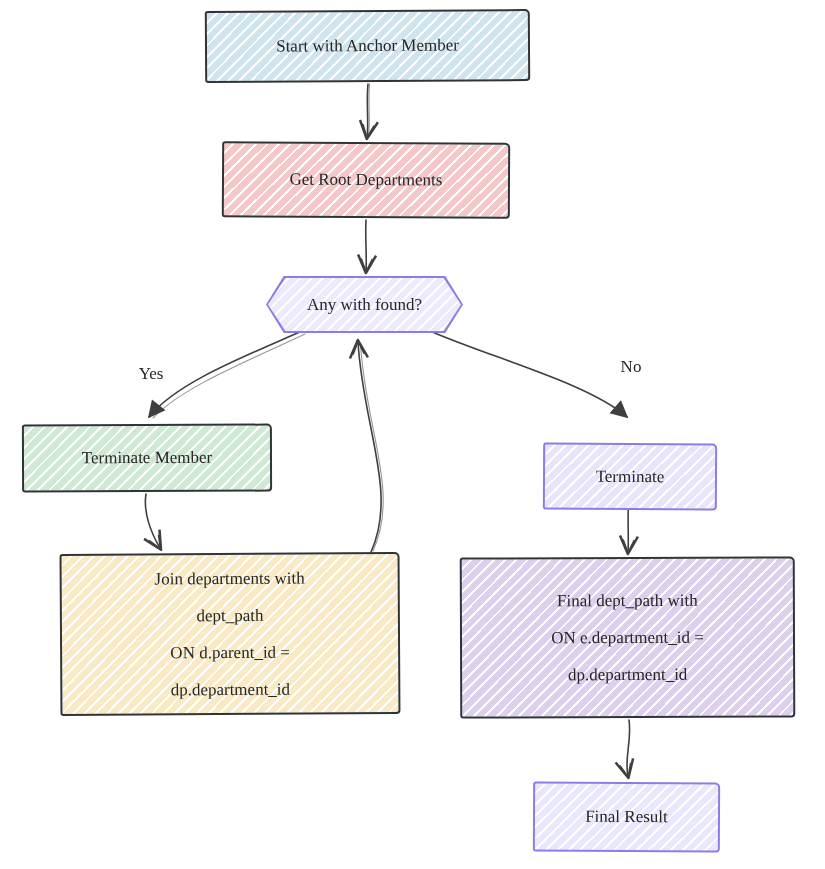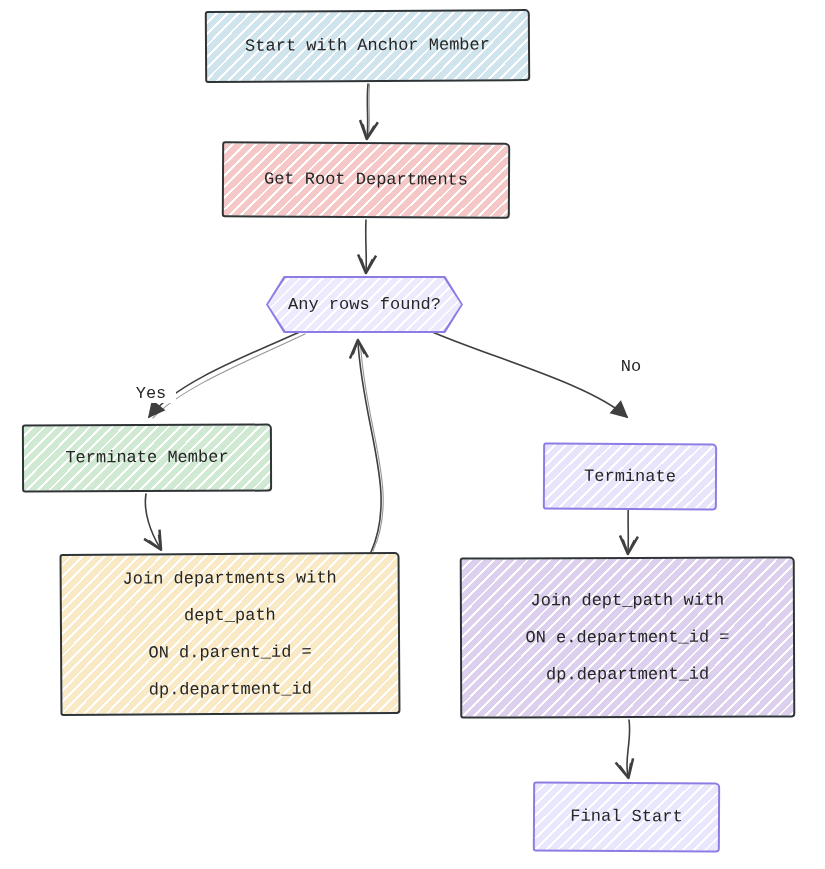--- a/index.html
+++ b/index.html
@@ -5,21 +5,21 @@
   :root{
     --edge-color:#3f3f3f;
     --text-color:#262626;
     --bg:#ffffff;
   }
   html,body{margin:0;padding:0;background:var(--bg);}
   #canvas{
     position:relative;
     width:825px;height:869px;
     background:var(--bg);
-    font-family:Liberation Mono, monospace;
+    font-family:Liberation Serif, serif;
     color:var(--text-color);
     overflow:hidden;
   }
   #edge-layer{position:absolute;left:0;top:0;width:825px;height:869px;z-index:1;}
   .edge{fill:none;stroke:var(--edge-color);stroke-width:1.6;stroke-linecap:round;}
   .edge.ghost{stroke-width:1.1;opacity:.55;}
   .mk-solid{fill:var(--edge-color);stroke:none;}
   .mk-sketch{fill:none;stroke:var(--edge-color);stroke-width:1.25;stroke-linejoin:round;}
   .node{
     position:absolute;z-index:2;
@@ -87,25 +87,25 @@
   <div class="node rect r1" style="left: 205px; top: 10px; width: 325px; height: 72px; background: repeating-linear-gradient(135deg, rgb(207, 228, 236) 0px, rgb(207, 228, 236) 6px, rgb(255, 255, 255) 6px, rgb(255, 255, 255) 8px); border: 2px solid rgb(47, 52, 55);">
     <span class="lbl">Start with Anchor Member</span>
   </div>
 
   <div class="node rect r2" style="left: 222px; top: 142px; width: 288px; height: 76px; background: repeating-linear-gradient(135deg, rgb(245, 199, 199) 0px, rgb(245, 199, 199) 6px, rgb(255, 255, 255) 6px, rgb(255, 255, 255) 8px); border: 2px solid rgb(47, 52, 55);">
     <span class="lbl">Get Root Departments</span>
   </div>
 
   <div class="hex-outer" style="left: 266px; top: 276px; width: 197px; height: 57px; background: rgb(143, 123, 228);">
     <div class="hex-inner" style="background: repeating-linear-gradient(135deg, rgb(236, 234, 252) 0px, rgb(236, 234, 252) 6px, rgb(255, 255, 255) 6px, rgb(255, 255, 255) 8px);">
-      <span class="lbl">Any rows found?</span>
+      <span class="lbl">Any with found?</span>
     </div>
   </div>
 
-  <div class="edge-label" style="left:126px;top:364px;width:44px;margin-top:20px;">Yes</div>
+  <div class="edge-label" style="left:126px;top:364px;width:44px;">Yes</div>
   <div class="edge-label" style="left:606px;top:357px;width:44px;">No</div>
 
   <div class="node rect r3" style="left: 22px; top: 424px; width: 250px; height: 68px; background: repeating-linear-gradient(135deg, rgb(208, 233, 210) 0px, rgb(208, 233, 210) 6px, rgb(255, 255, 255) 6px, rgb(255, 255, 255) 8px); border: 2px solid rgb(47, 52, 55);">
     <span class="lbl">Terminate Member</span>
   </div>
 
   <div class="node rect r2" style="left: 543px; top: 426px; width: 174px; height: 67px; background: repeating-linear-gradient(135deg, rgb(231, 228, 251) 0px, rgb(231, 228, 251) 6px, rgb(255, 255, 255) 6px, rgb(255, 255, 255) 8px); border: 2px solid rgb(143, 123, 228); margin-top: 17px;">
     <span class="lbl">Terminate</span>
   </div>
 
@@ -113,23 +113,23 @@
     <div class="lines">
       <div>Join departments with</div>
       <div>dept_path</div>
       <div>ON d.parent_id =</div>
       <div>dp.department_id</div>
     </div>
   </div>
 
   <div class="node rect r3 multiline" style="left: 460px; top: 557px; width: 335px; height: 161px; background: repeating-linear-gradient(135deg, rgb(221, 208, 238) 0px, rgb(221, 208, 238) 6px, rgb(255, 255, 255) 6px, rgb(255, 255, 255) 8px); border: 2px solid rgb(47, 52, 55);">
     <div class="lines">
-      <div>Join dept_path with</div>
+      <div>Final dept_path with</div>
       <div>ON e.department_id =</div>
       <div>dp.department_id</div>
     </div>
   </div>
 
   <div class="node rect r2" style="left: 533px; top: 782px; width: 187px; height: 70px; background: repeating-linear-gradient(135deg, rgb(233, 231, 253) 0px, rgb(233, 231, 253) 6px, rgb(255, 255, 255) 6px, rgb(255, 255, 255) 8px); border: 2px solid rgb(143, 123, 228);">
-    <span class="lbl">Final Start</span>
+    <span class="lbl">Final Result</span>
   </div>
 
 </div>
 
 </body></html>

